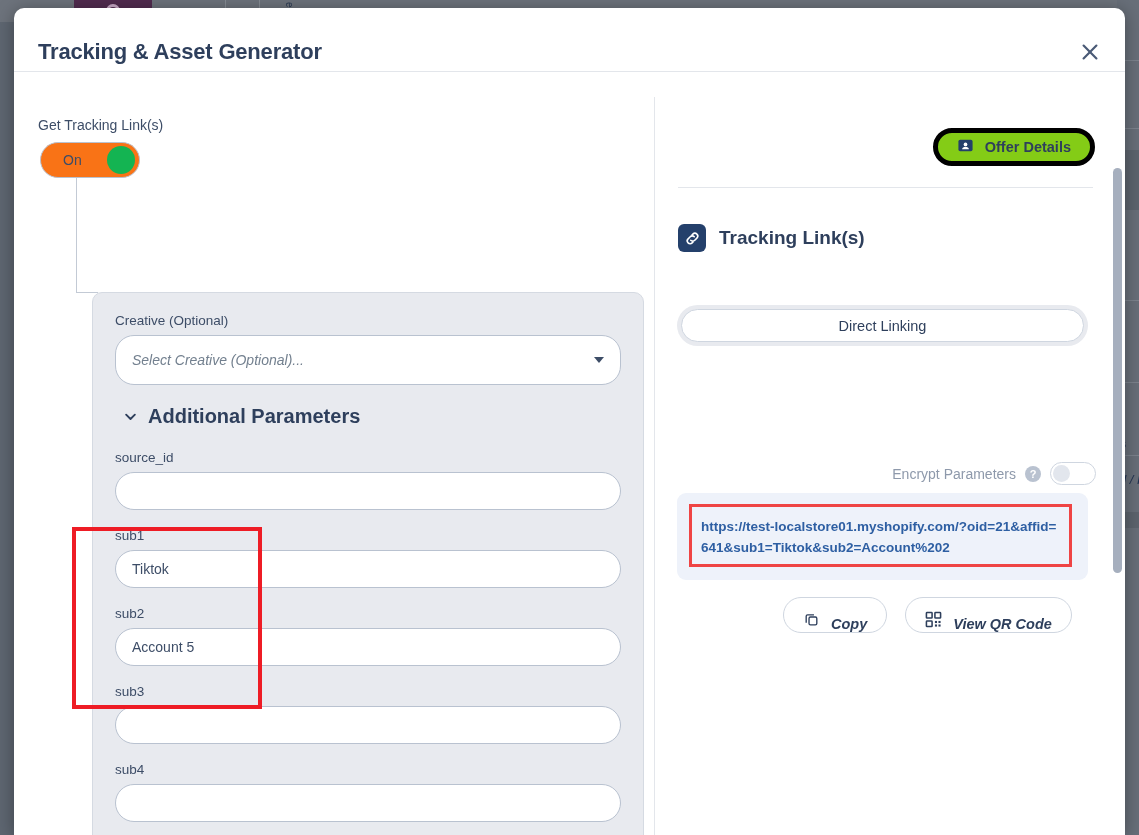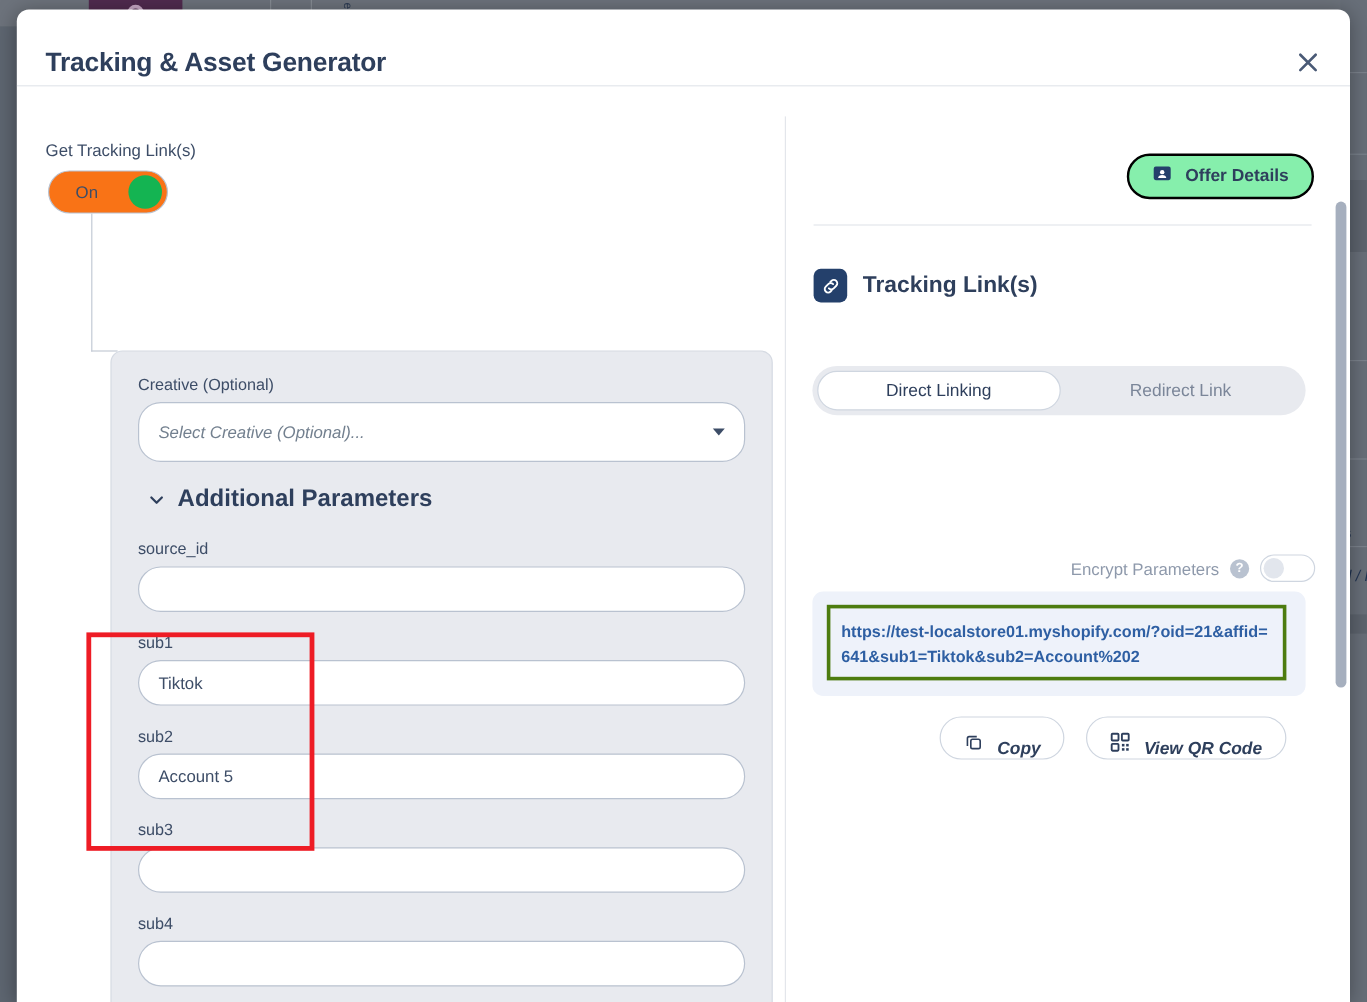--- a/index.html
+++ b/index.html
@@ -191,22 +191,22 @@
   
   #right-pane {
     position: relative;
     width: 469px; height: 738px;
     padding: 0;
   }
   #offer-details-button {
     position: absolute; right: 29px; top: 31px;
     display: flex; align-items: center; gap: 11px;
     height: 38px; padding: 0 19px;
-    background: #86efac;
-    border: 2px solid #000000;
+    background: #84cc16;
+    border: 5px solid #000000;
     border-radius: 19px;
     cursor: pointer;
   }
   #offer-details-button .od-label {
     font-size: 14.5px; font-weight: bold; color: #2e3f5c;
   }
   .hr-sep {
     position: absolute; left: 23px; top: 90px;
     width: 415px; height: 1px; background: #e3e6eb;
   }
@@ -271,21 +271,21 @@
   }
   #link-panel {
     position: absolute; left: 22px; top: 396px;
     width: 411px; height: 87px;
     background: #eef2fa;
     border-radius: 9px;
   }
   #link-text {
     position: absolute; left: 12px; top: 11px;
     width: 383px; height: 63px;
-    border: 3px solid #4d7c0f;
+    border: 3px solid #ef4444;
     padding: 9px 9px 0 9px;
     font-size: 13.5px; font-weight: bold;
     color: #2e5fa3;
     line-height: 21px;
     word-break: break-all;
     cursor: text;
   }
 
   #link-actions {
     position: absolute; left: 128px; top: 500px;
@@ -440,21 +440,20 @@
           <svg width="17" height="17" viewBox="0 0 24 24" fill="none" stroke="#ffffff" stroke-width="2.2" stroke-linecap="round">
             <path d="M9.5 14.5a4 4 0 0 0 5.7 0l3-3a4 4 0 0 0-5.7-5.7l-1.3 1.3"></path>
             <path d="M14.5 9.5a4 4 0 0 0-5.7 0l-3 3a4 4 0 0 0 5.7 5.7l1.3-1.3"></path>
           </svg>
         </span>
         <span class="tl-title">Tracking Link(s)</span>
       </div>
 
       <div id="link-tabs">
         <div class="tab active">Direct Linking</div>
-        <div class="tab inactive">Redirect Link</div>
       </div>
 
       <div id="encrypt-row">
         <span class="enc-label">Encrypt Parameters</span>
         <span class="help-icon">?</span>
         <span class="enc-toggle">
           <span class="knob"></span>
         </span>
       </div>
 

